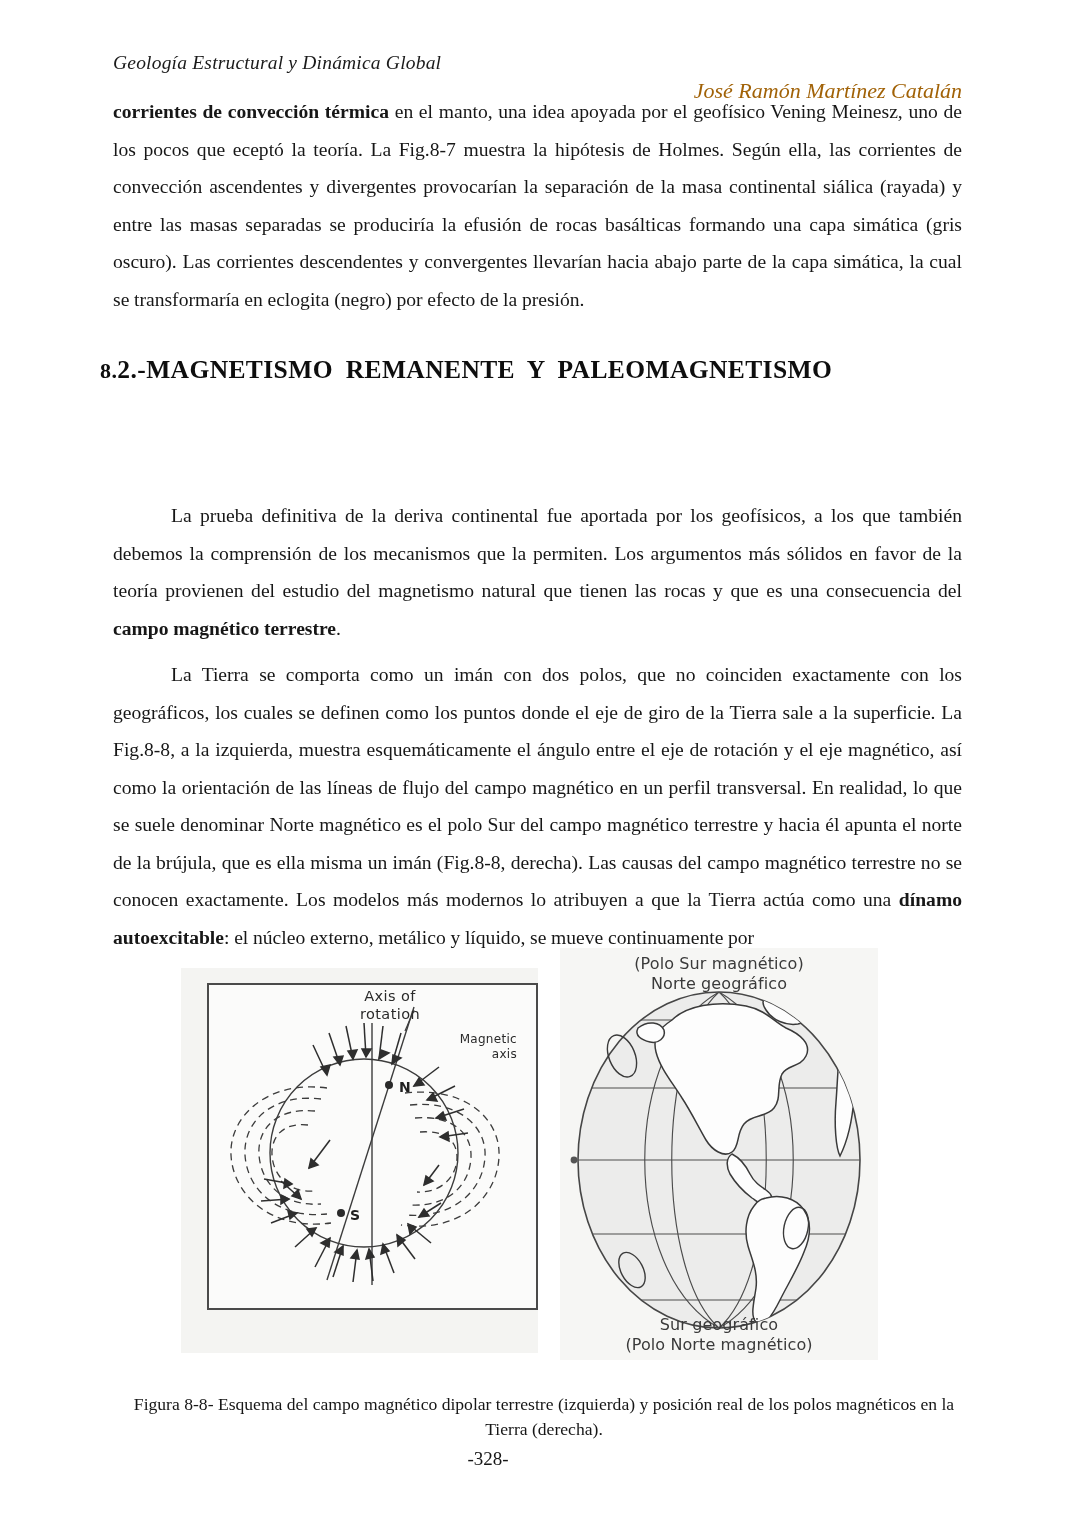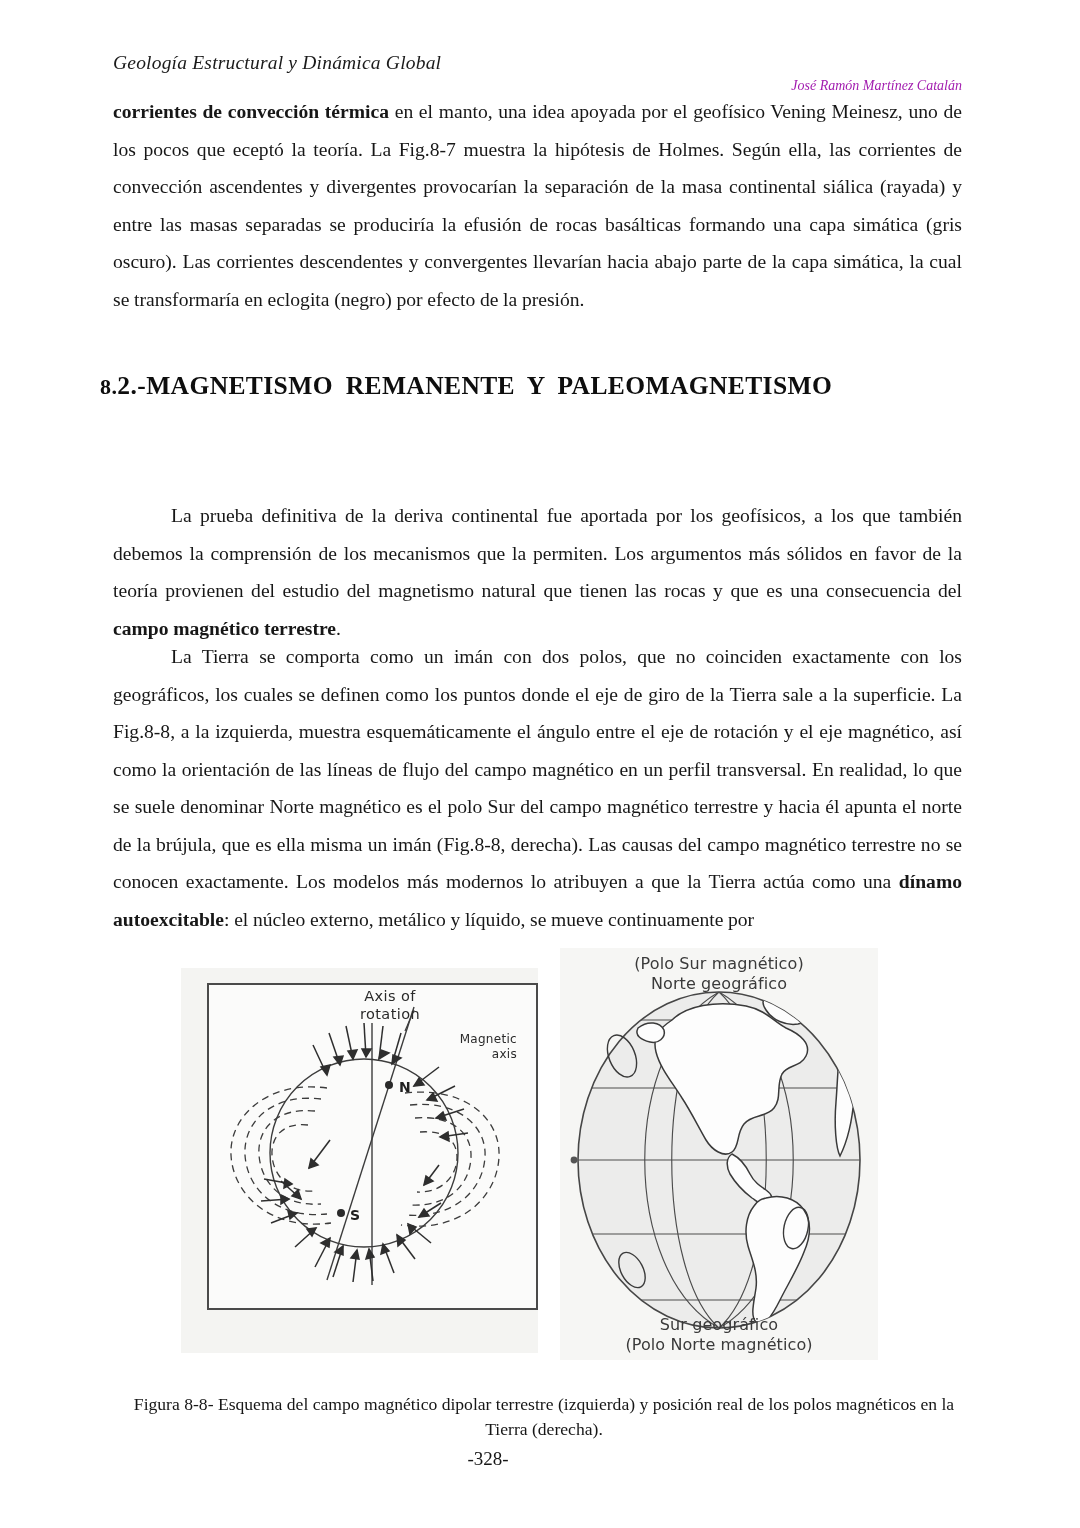--- a/index.html
+++ b/index.html
@@ -10,21 +10,21 @@
   }
   .page{position:absolute;inset:0;border-radius:24px;}
 
   
   .head-left{
     position:absolute;left:113px;top:52px;width:600px;
     font-style:italic;font-size:19.5px;letter-spacing:.2px;color:#1b1b1b;
   }
   .head-right{
     position:absolute;left:113px;top:78px;width:849px;
-    text-align:right;font-style:italic;font-size:14px;color:#a21caf;
+    text-align:right;font-style:italic;font-size:22px;color:#a16207;
   }
 
   
   .col{position:absolute;left:113px;width:849px;}
   p.body{
     margin:0;font-size:19.6px;line-height:37.5px;
     text-align:justify;text-justify:inter-word;
     -webkit-hyphens:none;hyphens:none;
     word-spacing:-0.2px;
   }
@@ -77,29 +77,29 @@
 
 <div class="page">
 
   <div class="head-left">Geología Estructural y Dinámica Global</div>
   <div class="head-right">José Ramón Martínez Catalán</div>
 
   <div class="col" style="top:93px;">
     <p class="body"><b>corrientes de convección térmica</b><span> en el manto, una idea apoyada por el geofísico Vening Meinesz, uno de los pocos que eceptó la teoría. La Fig.8-7 muestra la hipótesis de Holmes. Según ella, las corrientes de convección ascendentes y divergentes provocarían la separación de la masa continental siálica (rayada) y entre las masas separadas se produciría la efusión de rocas basálticas formando una capa simática (gris oscuro). Las corrientes descendentes y convergentes llevarían hacia abajo parte de la capa simática, la cual se transformaría en eclogita (negro) por efecto de la presión.</span></p>
   </div>
 
-  <h2 class="section" style="top:371px;">
+  <h2 class="section" style="top:355px;">
     <span class="num">8.</span><span>2.-MAGNETISMO  REMANENTE  Y  PALEOMAGNETISMO</span>
   </h2>
 
   <div class="col" style="top:497px;">
     <p class="body indent"><span>La prueba definitiva de la deriva continental fue aportada por los geofísicos, a los que también debemos la comprensión de los mecanismos que la permiten.  Los argumentos más sólidos en favor de la teoría provienen del estudio del magnetismo natural que tienen las rocas y que es una consecuencia del </span><b>campo magnético terrestre</b><span>.</span></p>
   </div>
 
-  <div class="col" style="top:638px;">
+  <div class="col" style="top:656px;">
     <p class="body indent"><span>La Tierra se comporta como un imán con dos polos, que no coinciden exactamente con los geográficos, los cuales se definen como los puntos donde el eje de giro de la Tierra sale a la superficie. La Fig.8-8, a la izquierda, muestra esquemáticamente  el ángulo entre el eje de rotación y el eje magnético, así como la orientación de las líneas de flujo del campo magnético en un perfil transversal. En realidad, lo que se suele denominar Norte magnético es el polo Sur del campo magnético terrestre y hacia él apunta el norte de la brújula, que es ella misma un imán (Fig.8-8, derecha). Las causas del campo magnético terrestre no se conocen exactamente. Los modelos más modernos lo atribuyen a que la Tierra actúa como una </span><b>dínamo autoexcitable</b><span>: el núcleo externo, metálico y líquido, se mueve continuamente por</span></p>
   </div>
 
   <div class="figure">
 
     <div class="panel-left">
       <div class="frame">
         <svg width="327" height="323" viewBox="0 0 327 323">
           <g fill="none" stroke="#3c3c3c" stroke-width="1.4">
 

